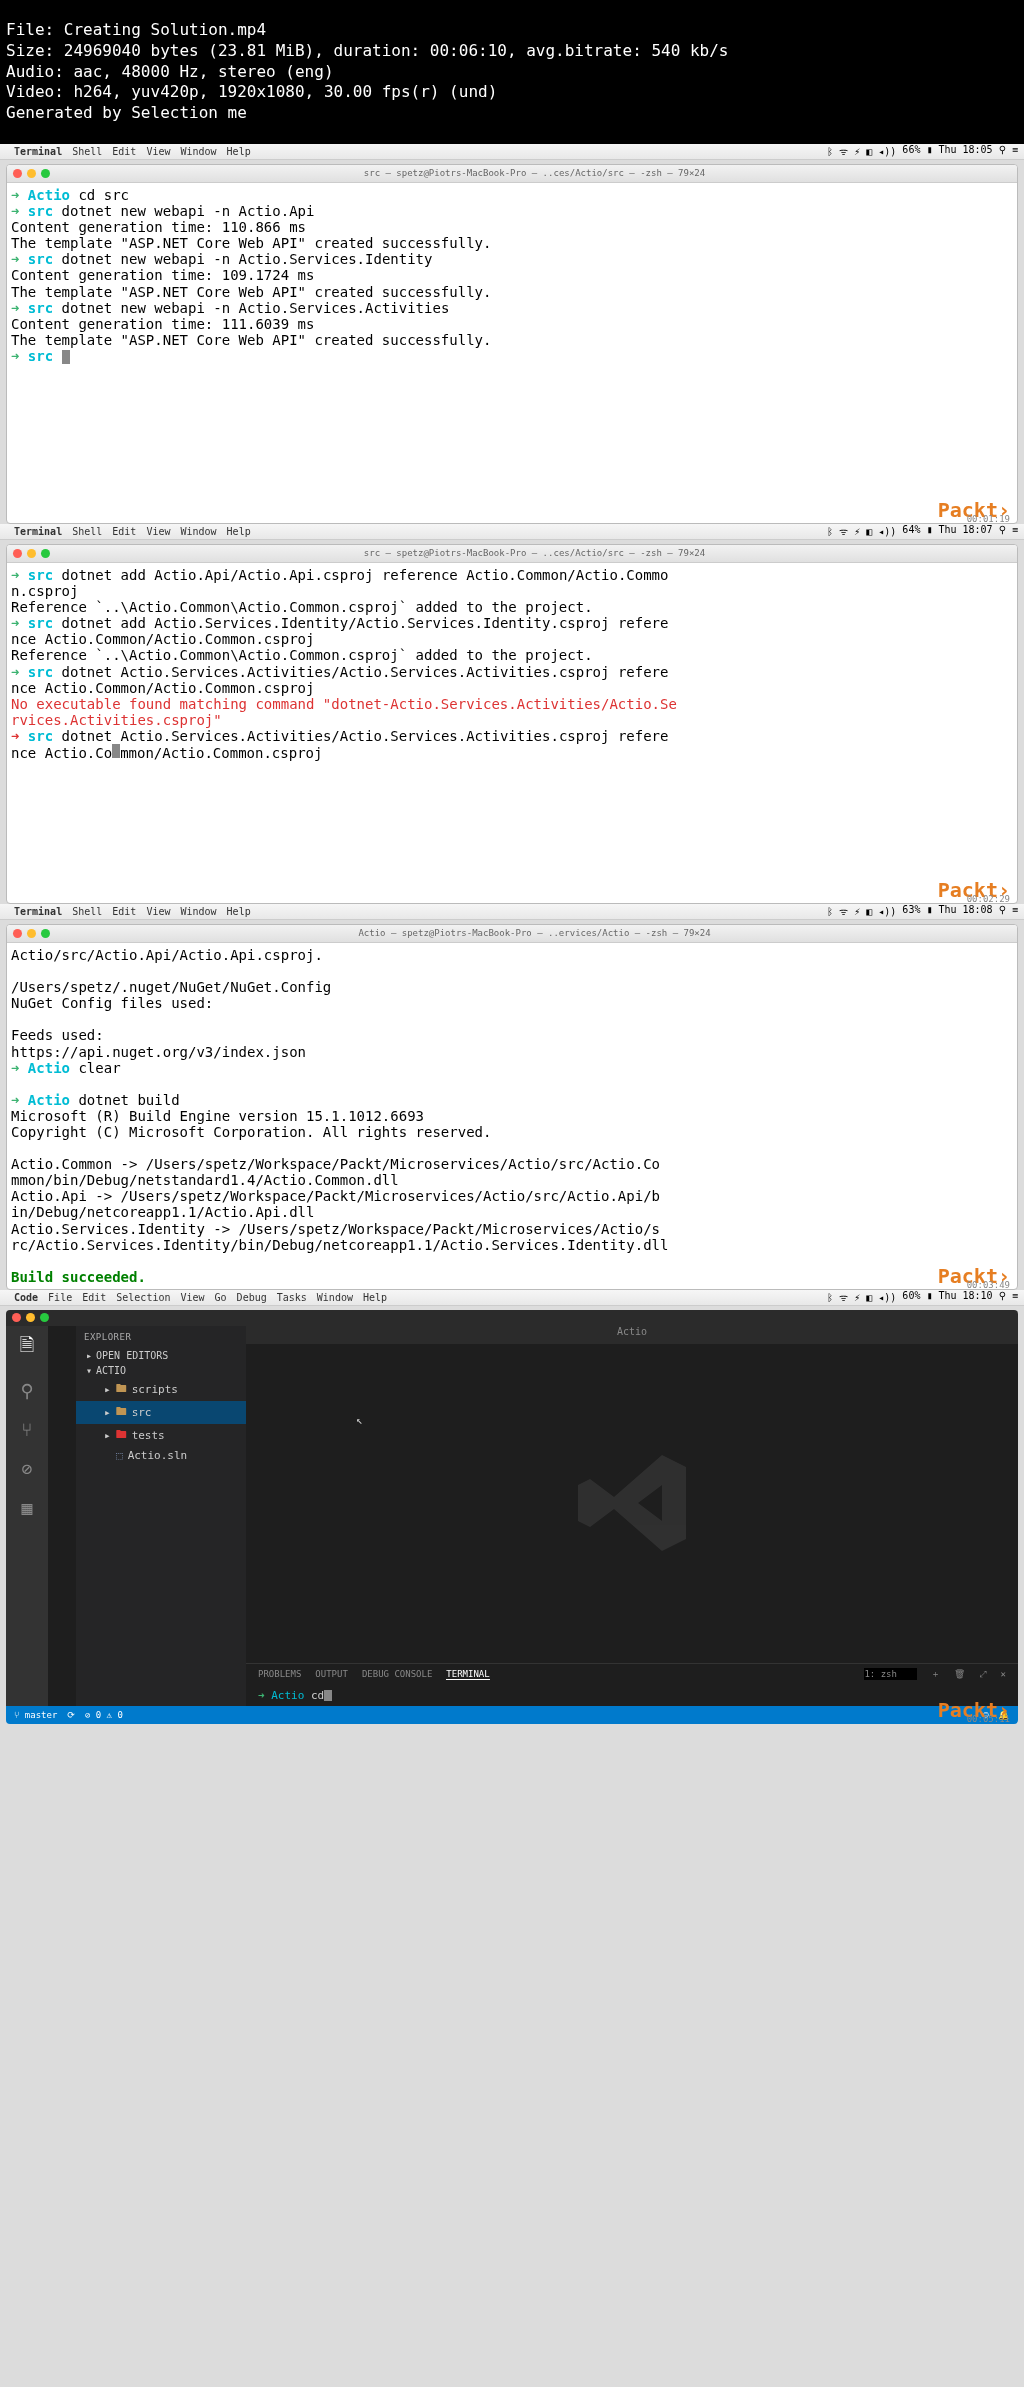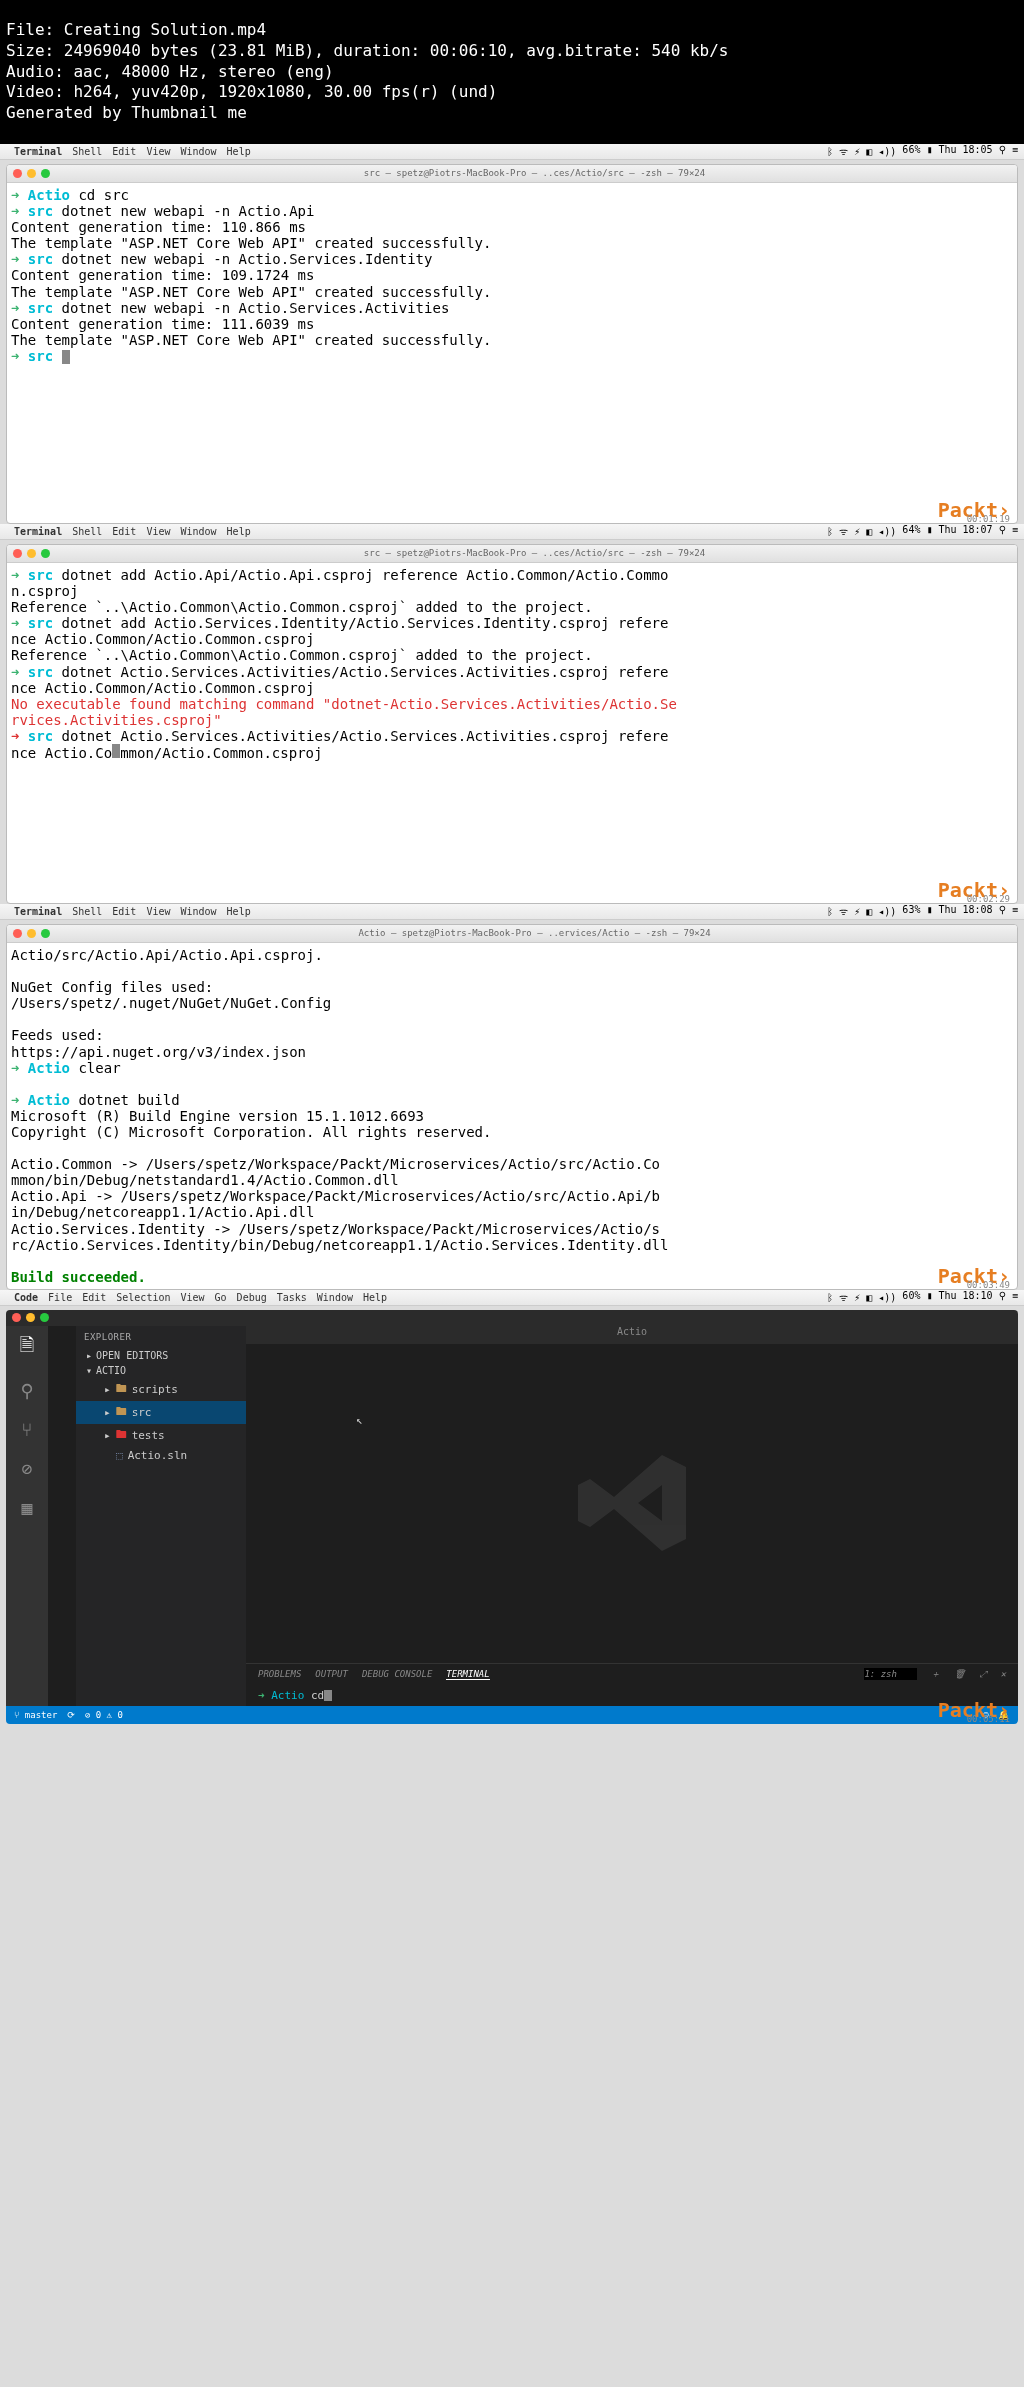--- a/index.html
+++ b/index.html
@@ -35,39 +35,39 @@
 .sidebar { width: 170px; background: #252526; margin-left: 28px; }
 .sidebar .hdr { padding: 6px 8px; font-size: 9px; color: #aaa; letter-spacing: 0.5px; }
 .sidebar .section { padding: 2px 10px; font-size: 10px; color: #ccc; display: flex; align-items: center; gap: 4px; }
 .sidebar .item { padding: 2px 10px 2px 28px; font-size: 11px; color: #ccc; display: flex; align-items: center; gap: 5px; }
 .sidebar .item.sel { background: #094771; }
 .editor-area { flex: 1; background: #1e1e1e; position: relative; display: flex; flex-direction: column; }
 .editor-titlebar { height: 18px; text-align: center; font-size: 10px; color: #888; background: #2b2b2b; }
 .editor-main { flex: 1; display: flex; align-items: center; justify-content: center; position: relative; }
 .vs-logo { width: 120px; height: 120px; opacity: 0.08; }
 .panel { background: #1e1e1e; border-top: 1px solid #333; }
-.panel-tabs { display: flex; gap: 14px; padding: 4px 12px; font-size: 9px; color: #888; align-items: center; font-style: italic; }
+.panel-tabs { display: flex; gap: 14px; padding: 4px 12px; font-size: 9px; color: #888; align-items: center; }
 .panel-tabs .tab.active { color: #fff; border-bottom: 1px solid #fff; }
 .panel-tabs .spacer { flex: 1; }
 .panel-body { padding: 4px 12px; font-family: monospace; font-size: 11px; }
 .statusbar { background: #007acc; height: 18px; color: #fff; display: flex; align-items: center; font-size: 9px; padding: 0 8px; gap: 10px; }
 .chev::before { content: "▸"; }
 .chev.open::before { content: "▾"; }
 .folder-icon { color: #c09553; }
 .file-icon { color: #7587a6; }
 </style>
 </head>
 <body>
 
 <div class="video-info">
   <div>File: Creating Solution.mp4</div>
   <div>Size: 24969040 bytes (23.81 MiB), duration: 00:06:10, avg.bitrate: 540 kb/s</div>
   <div>Audio: aac, 48000 Hz, stereo (eng)</div>
   <div>Video: h264, yuv420p, 1920x1080, 30.00 fps(r) (und)</div>
-  <div>Generated by Thumbnail me</div>
+  <div>Generated by Selection me</div>
 </div>
 
 <div class="screenshot">
   <div class="mac-menubar">
     <span class="apple"></span>
     <span class="menu-item" style="font-weight:bold">Terminal</span>
     <span class="menu-item">Shell</span>
     <span class="menu-item">Edit</span>
     <span class="menu-item">View</span>
     <span class="menu-item">Window</span>
@@ -175,22 +175,22 @@
       <div class="traffic">
         <span class="r"></span>
         <span class="y"></span>
         <span class="g"></span>
       </div>
       <span class="title">Actio — spetz@Piotrs-MacBook-Pro — ..ervices/Actio — -zsh — 79×24</span>
     </div>
     <div class="term-body" style="min-height:300px">
 <div>Actio/src/Actio.Api/Actio.Api.csproj.</div>
 <div>&nbsp;</div>
+<div>      /Users/spetz/.nuget/NuGet/NuGet.Config</div>
 <div>  NuGet Config files used:</div>
-<div>      /Users/spetz/.nuget/NuGet/NuGet.Config</div>
 <div>&nbsp;</div>
 <div>  Feeds used:</div>
 <div>      https://api.nuget.org/v3/index.json</div>
 <div><span class="arrow">➜ </span> <span class="dir">Actio</span><span> clear</span></div>
 <div>&nbsp;</div>
 <div><span class="arrow">➜ </span> <span class="dir">Actio</span><span> dotnet build</span></div>
 <div>Microsoft (R) Build Engine version 15.1.1012.6693</div>
 <div>Copyright (C) Microsoft Corporation. All rights reserved.</div>
 <div>&nbsp;</div>
 <div>  Actio.Common -&gt; /Users/spetz/Workspace/Packt/Microservices/Actio/src/Actio.Co</div>

